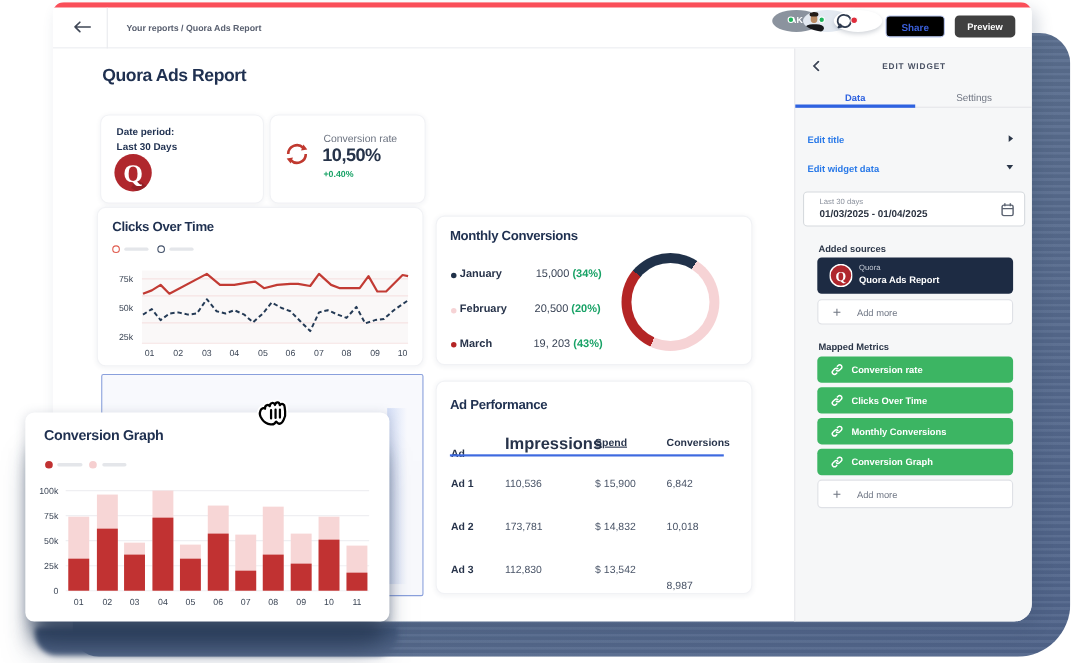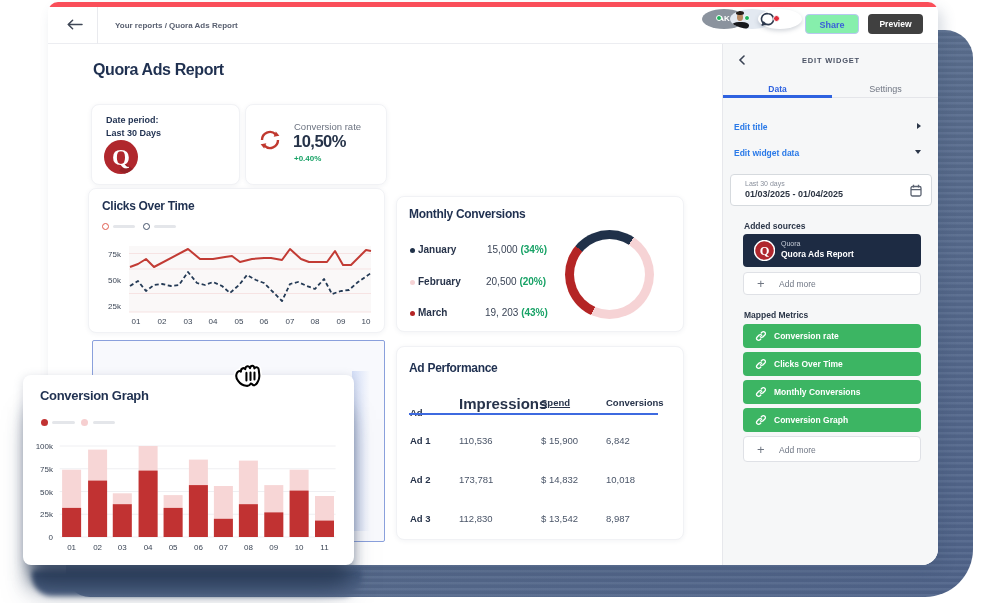--- a/index.html
+++ b/index.html
@@ -62,21 +62,21 @@
       <div style="position:absolute;left:6.8px;top:3.5px;width:6.6px;height:8.5px;border-radius:50% 50% 45% 45%;background:#b98a63;"></div>
       <div style="position:absolute;left:6.2px;top:2.2px;width:7.8px;height:4px;border-radius:50% 50% 42% 42%;background:#241d18;"></div>
     </div>
     <div class="dot" style="left:696px;top:8px;background:#1db35b;"></div>
     <div class="avatar" style="left:710px;background:#fff;box-shadow:0 2px 4px rgba(80,90,110,.25);">
       <svg width="20" height="20" viewBox="0 0 20 20" style="position:absolute;left:0;top:0;">
         <path d="M10.2 4.8 a5.4 5.4 0 1 1 -4.6 8.3 l-1.4 2.9 3.4 -.7 a5.4 5.4 0 0 1 2.6 -10.5" fill="none" stroke="#2e3a4e" stroke-width="1.6" stroke-linejoin="round"></path>
       </svg>
     </div>
     <div class="dot" style="left:725px;top:8px;background:#e02d3c;width:7px;height:7px;"></div>
-    <div class="btn" style="left:757px;width:54px;background:#86efac;border:1px solid #b9c7f0;color:#3b5fd9;">Share</div>
+    <div class="btn" style="left:757px;width:54px;background:#000000;border:1px solid #b9c7f0;color:#3b5fd9;">Share</div>
     <div class="btn" style="left:820px;width:55px;background:#404040;color:#fff;font-size:8.5px;">Preview</div>
   </div>
 
   <div class="sect" style="position:absolute;left:45px;top:59px;font-size:16px;letter-spacing:-0.4px;">Quora Ads Report</div>
 
   <div class="card" style="left:43px;top:102px;width:149px;height:81px;">
     <div class="kpilabel" style="position:absolute;left:14px;top:9px;color:#1f3050;line-height:13px;">Date period:<br>Last 30 Days</div>
     <svg style="position:absolute;left:11px;top:34px;" width="36" height="36" viewBox="0 0 36 36">
       <defs>
           <clipPath id="qc">
@@ -163,21 +163,21 @@
     <div style="position:absolute;left:62px;top:88px;font-size:9.5px;color:#4a5568;">110,536</div>
     <div style="position:absolute;left:144px;top:88px;font-size:9.5px;color:#4a5568;">$ 15,900</div>
     <div style="position:absolute;left:209px;top:88px;font-size:9.5px;color:#4a5568;">6,842</div>
     <div style="position:absolute;left:13px;top:127px;font-size:9.5px;font-weight:bold;color:#27334a;">Ad 2</div>
     <div style="position:absolute;left:62px;top:127px;font-size:9.5px;color:#4a5568;">173,781</div>
     <div style="position:absolute;left:144px;top:127px;font-size:9.5px;color:#4a5568;">$ 14,832</div>
     <div style="position:absolute;left:209px;top:127px;font-size:9.5px;color:#4a5568;">10,018</div>
     <div style="position:absolute;left:13px;top:166px;font-size:9.5px;font-weight:bold;color:#27334a;">Ad 3</div>
     <div style="position:absolute;left:62px;top:166px;font-size:9.5px;color:#4a5568;">112,830</div>
     <div style="position:absolute;left:144px;top:166px;font-size:9.5px;color:#4a5568;">$ 13,542</div>
-    <div style="position:absolute;left:209px;top:166px;font-size:9.5px;color:#4a5568;text-align:right;">8,987</div>
+    <div style="position:absolute;left:209px;top:180px;font-size:9.5px;color:#4a5568;text-align:right;">8,987</div>
   </div>
 
   <div style="position:absolute;left:44px;top:338px;width:293px;height:202px;background:#f8f9fd;
     border:1px solid #8aa0dc;border-radius:2px;">
     <div style="position:absolute;right:14px;top:30px;width:18px;height:160px;
       background:linear-gradient(90deg,rgba(180,198,240,.55),rgba(248,249,253,0));"></div>
   </div>
 
   <div id="panel">
     <svg style="position:absolute;left:15px;top:11px;" width="8" height="10" viewBox="0 0 8 10">

